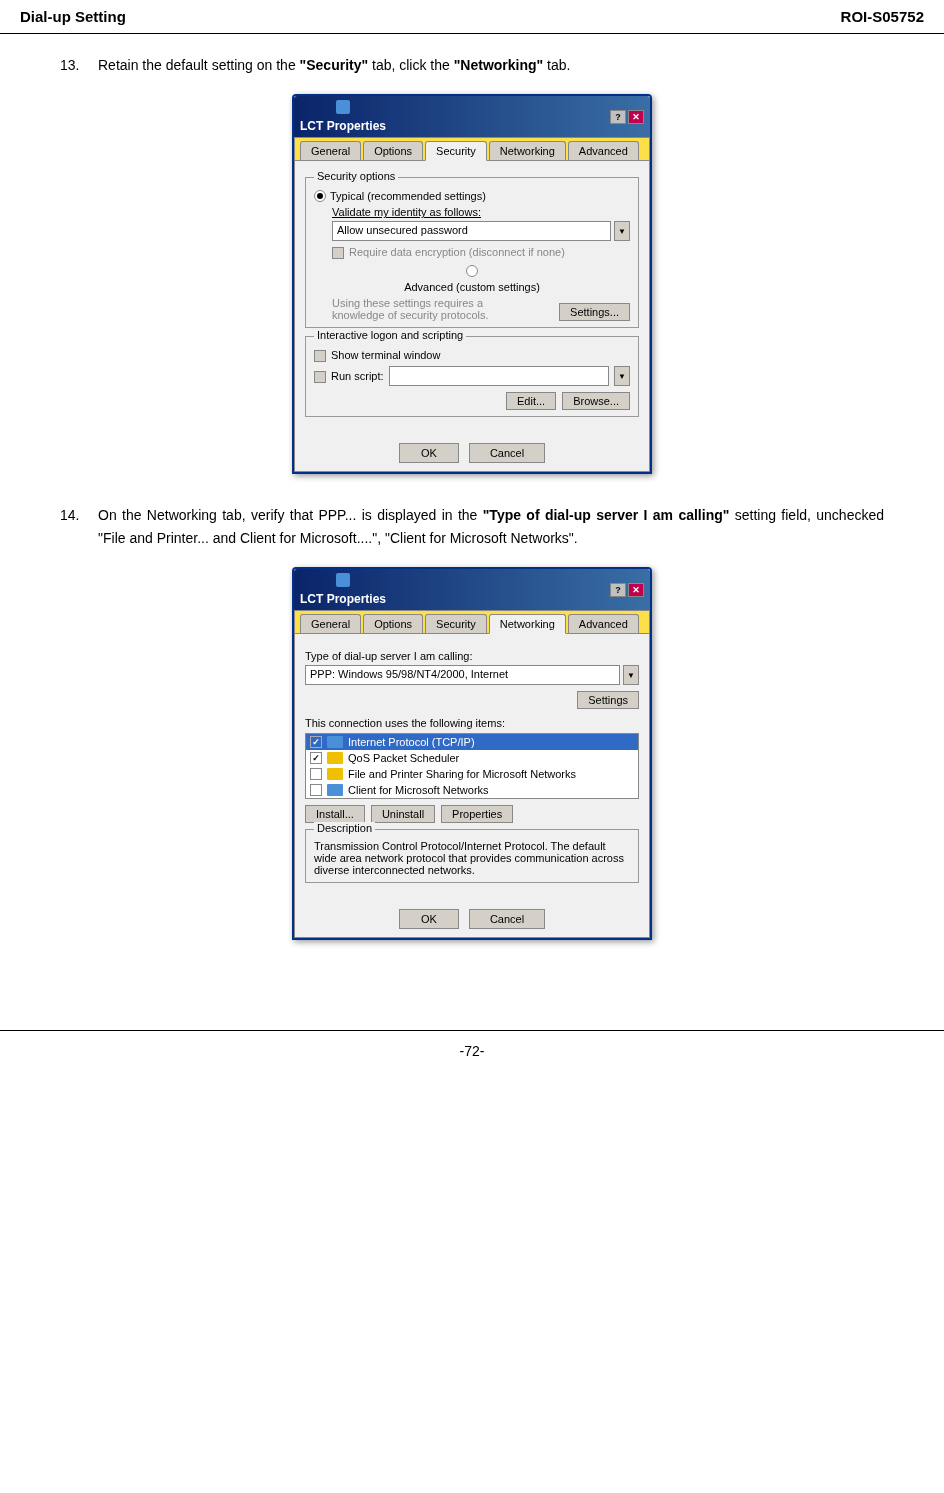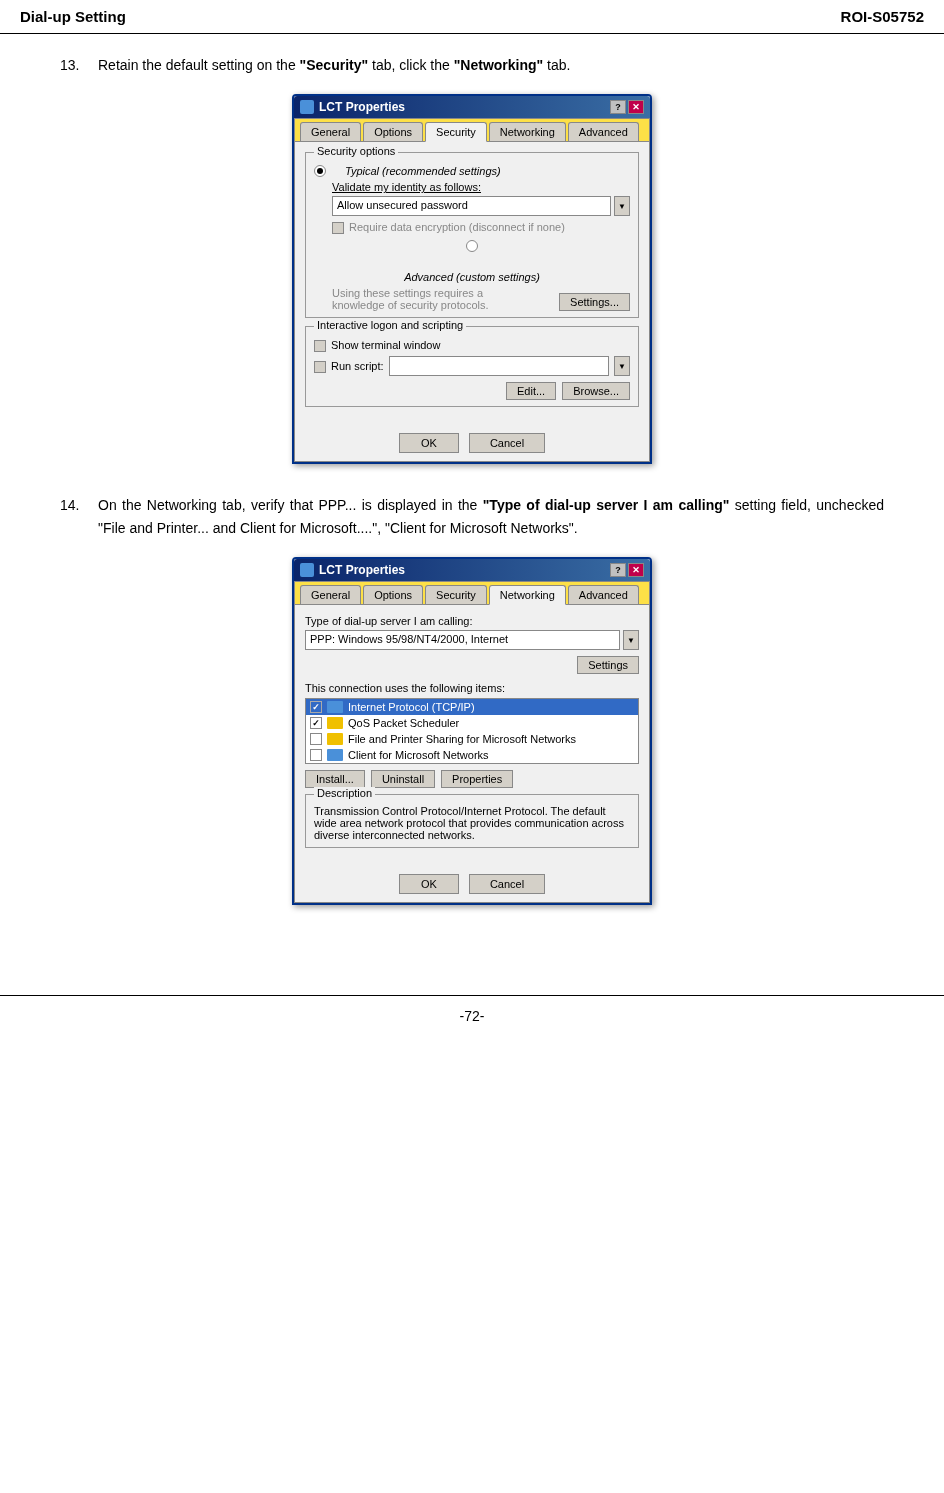--- a/index.html
+++ b/index.html
@@ -61,20 +61,21 @@
       align-items: center;
       justify-content: space-between;
       font-size: 12px;
       font-weight: bold;
       border-radius: 3px 3px 0 0;
     }
     .dialog-titlebar-left {
       display: flex;
       align-items: center;
       gap: 5px;
+      flex-direction: column;
     }
     .dialog-titlebar-icon {
       width: 14px;
       height: 14px;
       background: #4a90d9;
       border-radius: 2px;
       display: inline-block;
     }
     .dialog-titlebar-buttons {
       display: flex;
@@ -119,20 +120,21 @@
     .tab.active {
       background: #f0f0f0;
       border-bottom: 1px solid #f0f0f0;
       margin-bottom: -1px;
       z-index: 1;
       position: relative;
     }
     .dialog-inner {
       padding: 10px;
       background: #f0f0f0;
+      margin-top: 6px;
     }
     .group-box {
       border: 1px solid #999;
       padding: 8px 8px 6px 8px;
       margin-bottom: 8px;
       position: relative;
     }
     .group-label {
       position: absolute;
       top: -8px;
@@ -141,24 +143,23 @@
       padding: 0 3px;
       font-size: 11px;
       font-family: 'Tahoma', Arial, sans-serif;
     }
     .group-content {
       margin-top: 4px;
     }
     .radio-row {
       display: flex;
       align-items: center;
-      gap: 19px;
+      gap: 4px;
       margin-bottom: 4px;
       font-size: 11px;
-      font-style: italic;
     }
     .radio-dot {
       width: 12px;
       height: 12px;
       border: 1px solid #888;
       border-radius: 50%;
       background: white;
       display: flex;
       align-items: center;
       justify-content: center;

